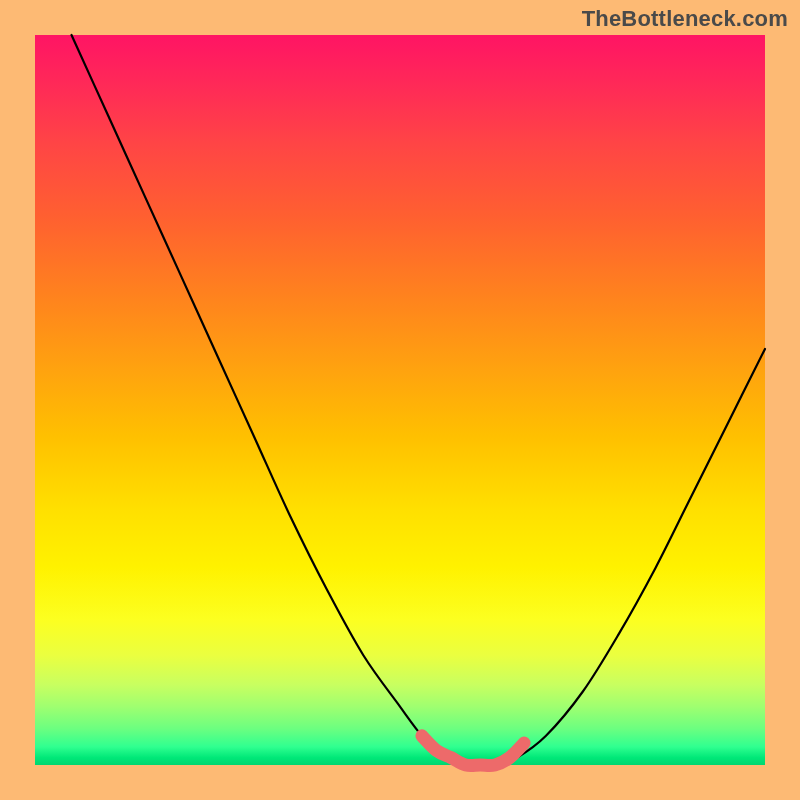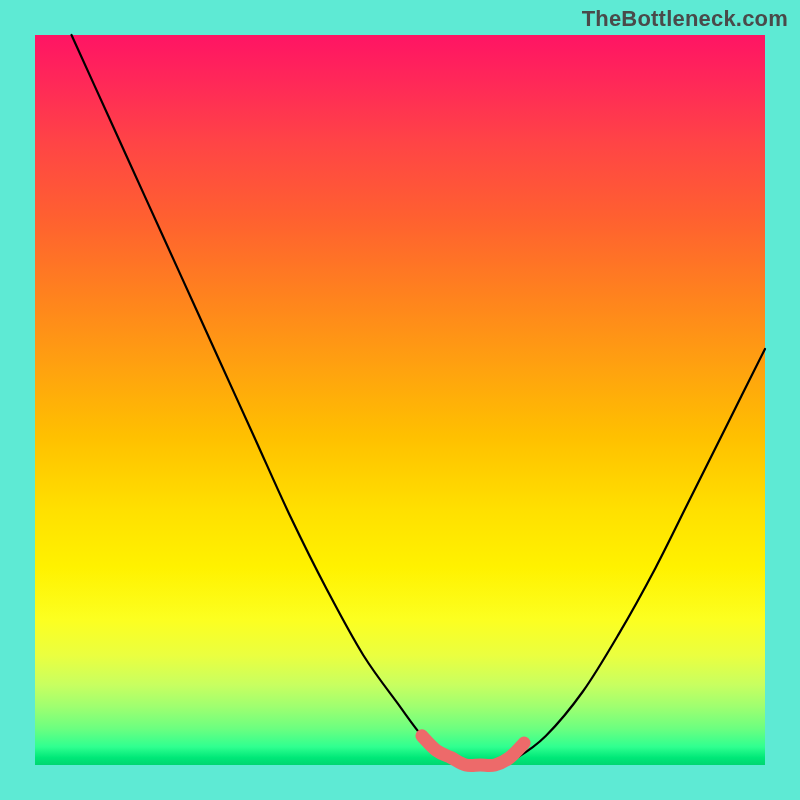--- a/index.html
+++ b/index.html
@@ -8,21 +8,21 @@
     width: 800px;
     height: 800px;
     background: #000;
     overflow: hidden;
     font-family: Arial, Helvetica, sans-serif;
   }
   .frame {
     position: relative;
     width: 800px;
     height: 800px;
-    background: #5eead4;
+    background: #fdba74;
   }
   .plot-area {
     position: absolute;
     left: 35px;
     top: 35px;
     width: 730px;
     height: 730px;
     
     background: linear-gradient(to bottom,
       #ff1464 0%,

